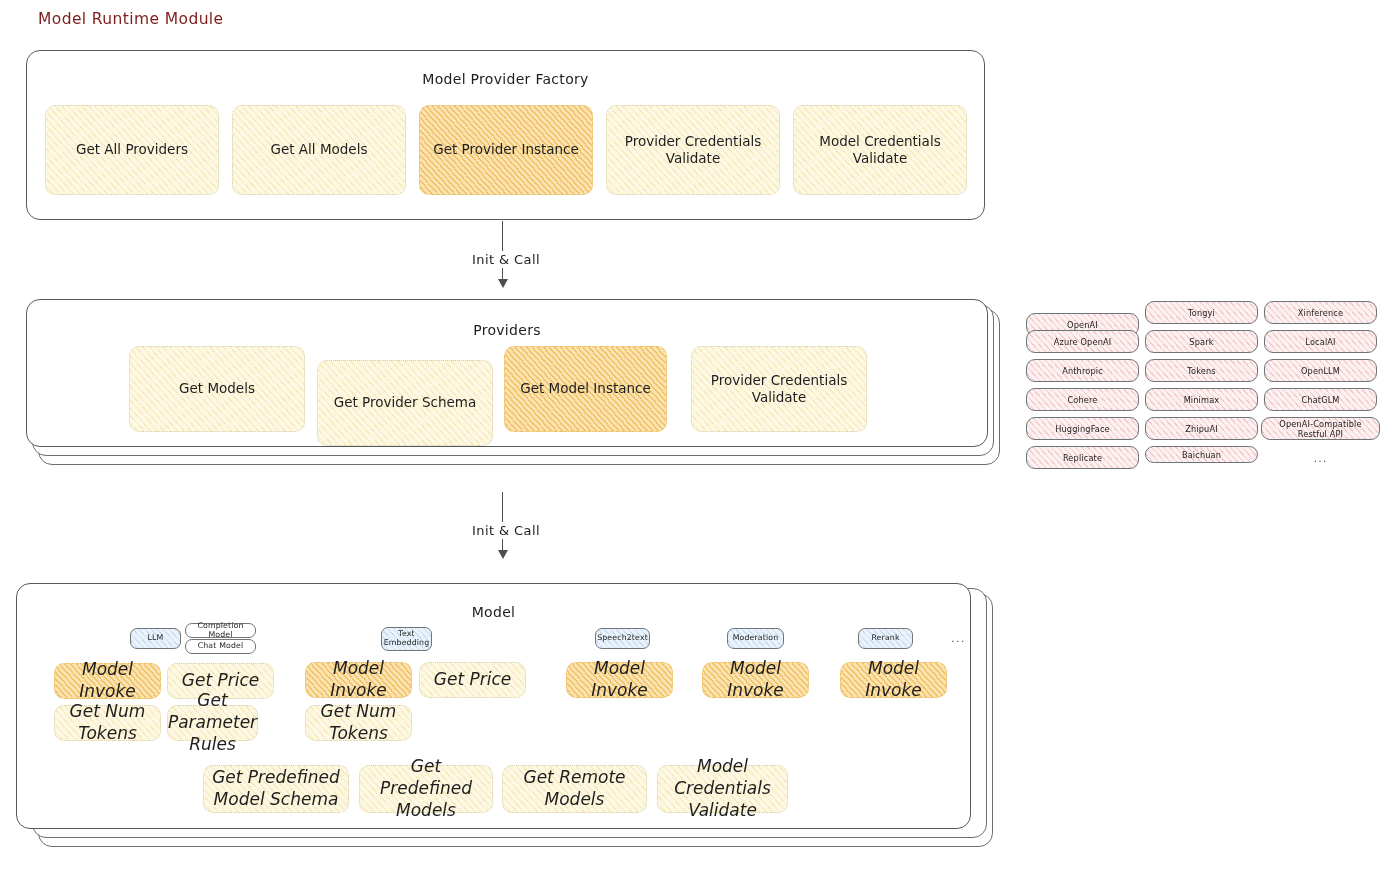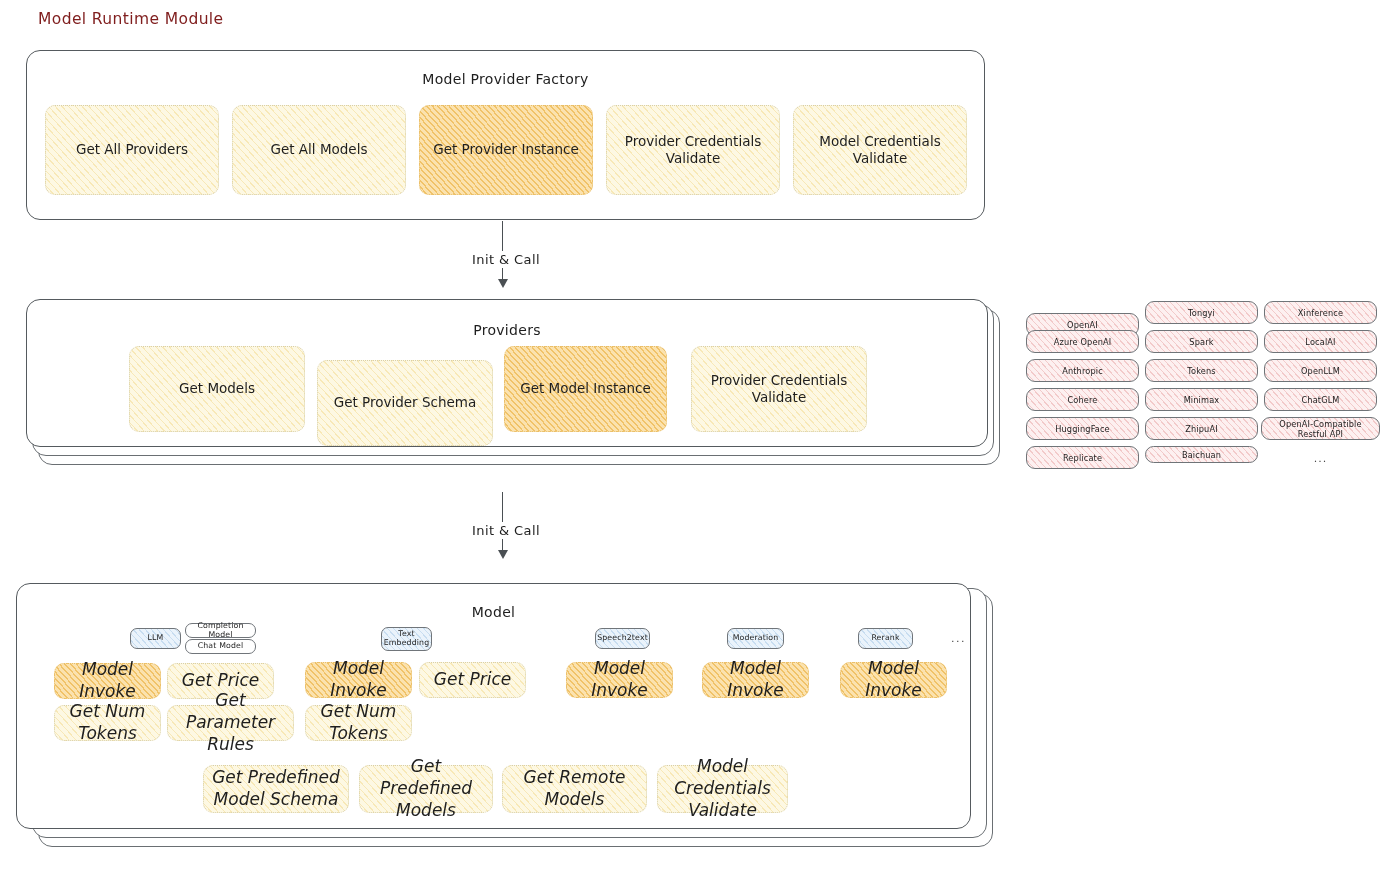--- a/index.html
+++ b/index.html
@@ -244,21 +244,21 @@
 
 <div class="badge" style="left:381px; top:627px; width:51px; height:24px;">Text Embedding</div>
 <div class="badge" style="left:595px; top:628px; width:55px; height:21px;">Speech2text</div>
 <div class="badge" style="left:727px; top:628px; width:57px; height:21px;">Moderation</div>
 <div class="badge" style="left:858px; top:628px; width:55px; height:21px;">Rerank</div>
 <div class="model-ellipsis" style="left:951px; top:632px;">...</div>
 
 <div class="fbox fbox-md hl" style="left:54px; top:663px; width:107px; height:36px;">Model Invoke</div>
 <div class="fbox fbox-md" style="left:167px; top:663px; width:107px; height:36px;">Get Price</div>
 <div class="fbox fbox-md" style="left:54px; top:705px; width:107px; height:36px;">Get Num Tokens</div>
-<div class="fbox fbox-md" style="left:167px; top:705px; width:127px; height:36px;">Get Parameter Rules</div>
+<div class="fbox fbox-md" style="left:167px; top:705px; width:91px; height:36px;">Get Parameter Rules</div>
 
 <div class="fbox fbox-md hl" style="left:305px; top:662px; width:107px; height:36px;">Model Invoke</div>
 <div class="fbox fbox-md" style="left:419px; top:662px; width:107px; height:36px;">Get Price</div>
 <div class="fbox fbox-md" style="left:305px; top:705px; width:107px; height:36px;">Get Num Tokens</div>
 
 <div class="fbox fbox-md hl" style="left:566px; top:662px; width:107px; height:36px;">Model Invoke</div>
 <div class="fbox fbox-md hl" style="left:702px; top:662px; width:107px; height:36px;">Model Invoke</div>
 <div class="fbox fbox-md hl" style="left:840px; top:662px; width:107px; height:36px;">Model Invoke</div>
 
 <div class="fbox fbox-md" style="left:203px; top:765px; width:146px; height:48px;">Get Predefined Model Schema</div>

